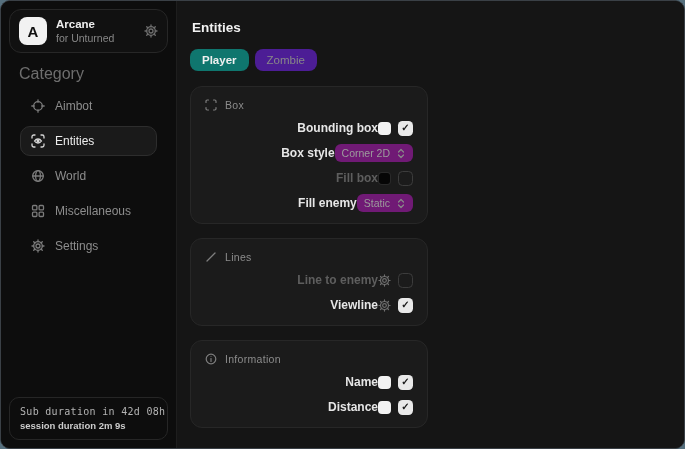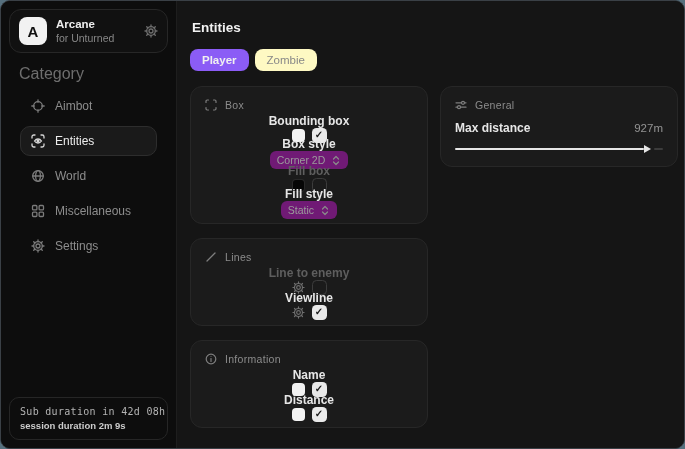--- a/index.html
+++ b/index.html
@@ -20,28 +20,28 @@
   .nav-item.active{background:#1a1a1a;border-color:#2d2d2d;color:#ececec;}
   .nav-item.active .nicon{color:#d8d8d8;}
   .footer-card{position:absolute;left:8px;right:8px;bottom:8px;border:1px solid #262626;border-radius:10px;padding:8px 10px;box-sizing:border-box;}
   .footer-line1{font-family:"DejaVu Sans Mono",monospace;font-size:10px;color:#b4b4b4;letter-spacing:.3px;white-space:nowrap;}
   .footer-line2{font-size:9.5px;color:#cccccc;font-weight:600;margin-top:3px;white-space:nowrap;}
 
   
   .main{flex:1;background:#151515;padding:13px 13px;position:relative;box-sizing:border-box;}
   .main-title{font-size:13.5px;font-weight:700;color:#f1f1f1;margin:6px 0 14px 2px;}
   .tabs{display:flex;gap:6px;margin-bottom:15px;}
-  .tab{padding:5px 12px;border-radius:8px;font-size:11.5px;color:#888;background:#fef9c3;cursor:pointer;}
-  .tab.active{background:#8b5cf6;color:#f0f0f0;font-weight:600;}
+  .tab{padding:5px 12px;border-radius:8px;font-size:11.5px;color:#888;background:#4c1d95;cursor:pointer;}
+  .tab.active{background:#0f766e;color:#f0f0f0;font-weight:600;}
   .columns{display:flex;gap:12px;align-items:flex-start;}
   .col{width:238px;display:flex;flex-direction:column;gap:14px;}
   .panel{width:100%;box-sizing:border-box;background:#1b1b1b;border:1px solid #272727;border-radius:12px;padding:10px 14px 12px;}
   .panel-header{display:flex;align-items:flex-end;gap:8px;color:#8c8c8c;font-family:Liberation Sans, sans-serif;font-size:10.5px;letter-spacing:.3px;margin:2px 0 4px;}
   .panel-header .picon{display:flex;color:#7e7e7e;}
-  .row{display:flex;align-items:center;justify-content:center;margin-top:9px;height:16px;flex-direction:column;}
+  .row{display:flex;align-items:center;justify-content:flex-end;margin-top:9px;height:16px;}
   .row-label{font-size:12px;font-weight:600;color:#e6e6e6;}
   .row.disabled .row-label{color:#5e5e5e;}
   .controls{display:flex;align-items:center;gap:7px;}
   .swatch{width:13px;height:13px;border-radius:4px;border:1px solid rgba(255,255,255,.14);box-sizing:border-box;cursor:pointer;}
   .checkbox{width:15px;height:15px;border-radius:4.5px;box-sizing:border-box;border:1.5px solid #3c3c3c;cursor:pointer;display:flex;align-items:center;justify-content:center;}
   .checkbox.checked{border:none;background:#e9e9e9;}
   .checkbox.checked::after{content:"✓";font-size:10px;font-weight:bold;color:#161616;line-height:1;}
   .dropdown{display:flex;align-items:center;gap:6px;background:#701a75;border-radius:6px;height:18px;padding:0 7px;font-size:10.5px;color:#9c9c9c;cursor:pointer;}
   .dropdown .dicon{display:flex;color:#8a8a8a;}
   .gear-btn{display:flex;color:#6e6e6e;cursor:pointer;}
@@ -179,21 +179,21 @@
             </span>
           </div>
           <div class="row disabled">
             <span class="row-label">Fill box</span>
             <span class="controls">
               <span class="swatch" style="background: rgb(6, 6, 6);"></span>
               <span class="checkbox"></span>
             </span>
           </div>
           <div class="row">
-            <span class="row-label">Fill style</span>
+            <span class="row-label">Fill enemy</span>
             <span class="controls">
               <span class="dropdown">
                 <span>Static</span>
                 <span class="dicon">
                   <svg width="10" height="11" viewBox="0 0 10 11" fill="none" stroke="currentColor" stroke-width="1.2" stroke-linecap="round" stroke-linejoin="round">
                     <path d="M2.5 4 5 1.5 7.5 4M2.5 7 5 9.5 7.5 7"></path>
                   </svg>
                 </span>
               </span>
             </span>
@@ -258,39 +258,15 @@
           <div class="row">
             <span class="row-label">Distance</span>
             <span class="controls">
               <span class="swatch" style="background: rgb(242, 242, 242);"></span>
               <span class="checkbox checked"></span>
             </span>
           </div>
         </div>
       </div>
 
-      <div class="col">
-
-        <div class="panel">
-          <div class="panel-header">
-            <span class="picon">
-              <svg width="12" height="12" viewBox="0 0 12 12" fill="none" stroke="currentColor" stroke-width="1.2" stroke-linecap="round">
-                <path d="M1 3.8h10M1 8.2h10"></path>
-                <circle cx="8" cy="3.8" r="1.5" fill="#1b1b1b"></circle>
-                  <circle cx="4" cy="8.2" r="1.5" fill="#1b1b1b"></circle>
-              </svg>
-            </span>
-            <span>General</span>
-          </div>
-          <div class="slider-row">
-            <span class="row-label">Max distance</span>
-            <span class="slider-value">927m</span>
-          </div>
-          <div class="slider">
-            <span class="slider-fill" style="width: 91%;"></span>
-            <span class="slider-arrow"></span>
-            <span class="slider-rest"></span>
-          </div>
-        </div>
-      </div>
     </div>
   </div>
 </div>
 
 </body></html>

